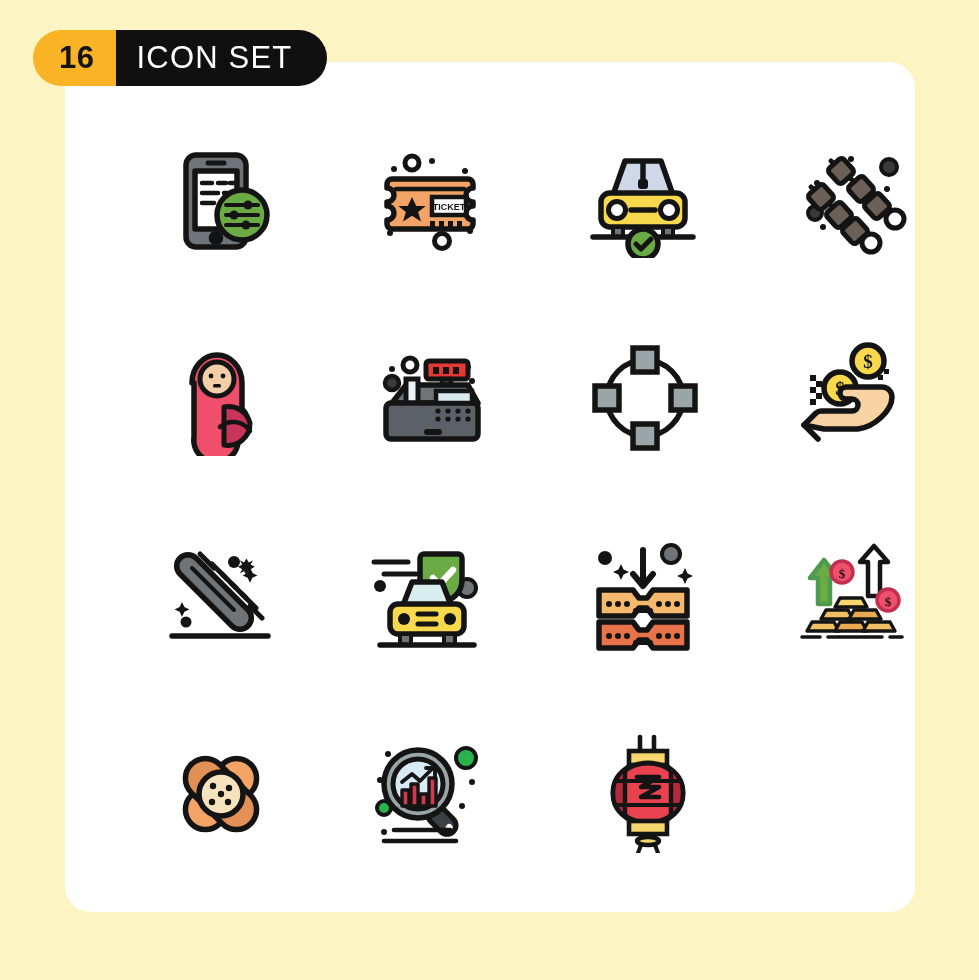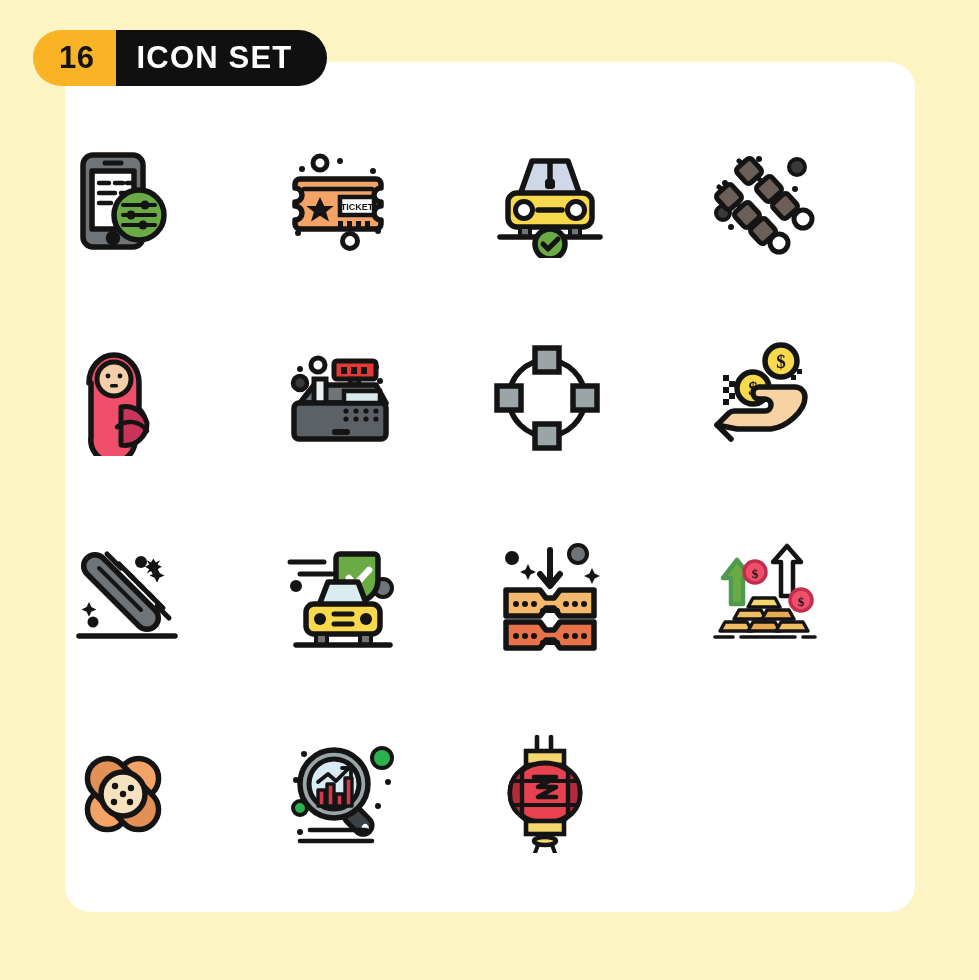--- a/index.html
+++ b/index.html
@@ -48,41 +48,41 @@
     letter-spacing: 0.5px;
     display: flex;
     align-items: center;
     justify-content: center;
     padding: 0 22px 0 26px;
   }
   #badge-title {
     background: #101010;
     color: #FFFFFF;
     font-size: 31px;
-    font-weight: bold;
+    font-weight: normal;
     letter-spacing: 1.2px;
     display: flex;
     align-items: center;
     padding: 0 34px 0 20px;
   }
   
   #icon-grid {
     position: absolute;
     left: 65px;
     top: 102px;
     width: 850px;
     height: 790px;
     display: grid;
     grid-template-columns: repeat(4, 1fr);
     grid-template-rows: repeat(4, 1fr);
   }
   .icon-cell {
     display: flex;
     align-items: center;
-    justify-content: flex-start;
+    justify-content: flex-end;
   }
   .icon-cell svg {
     display: block;
   }
 </style>
 </head>
 <body>
 
 <div id="page">
 

